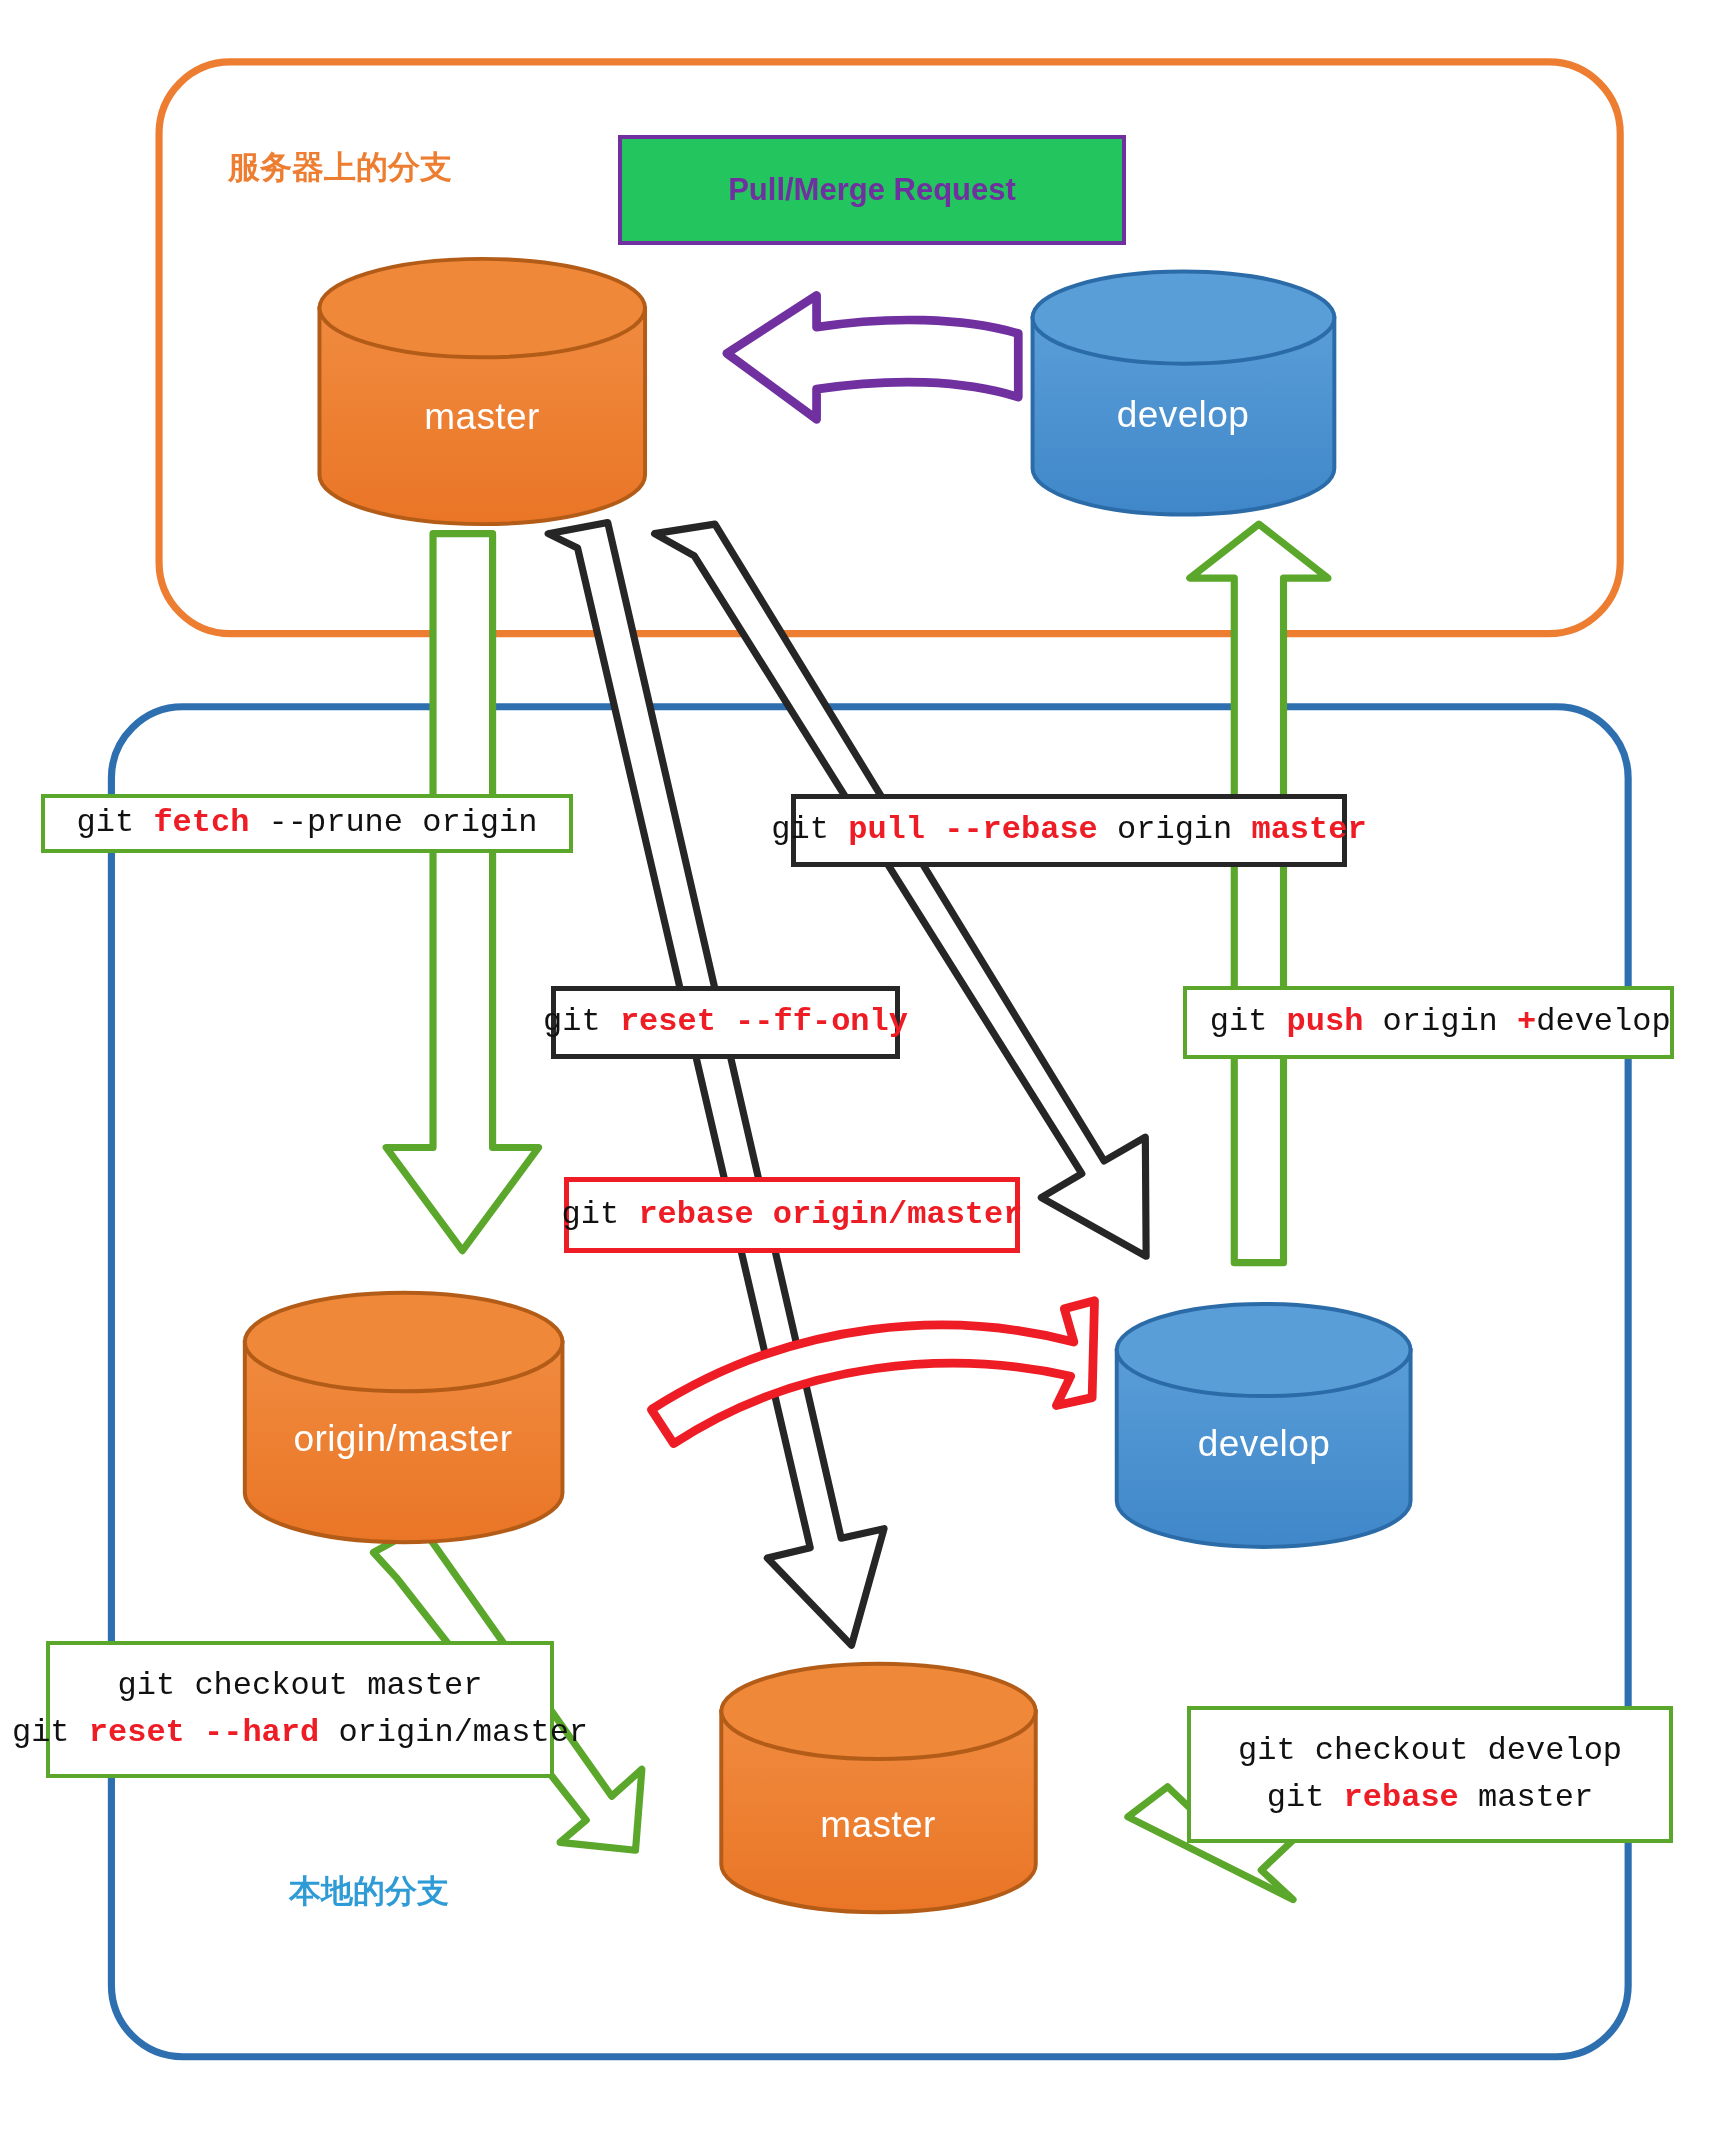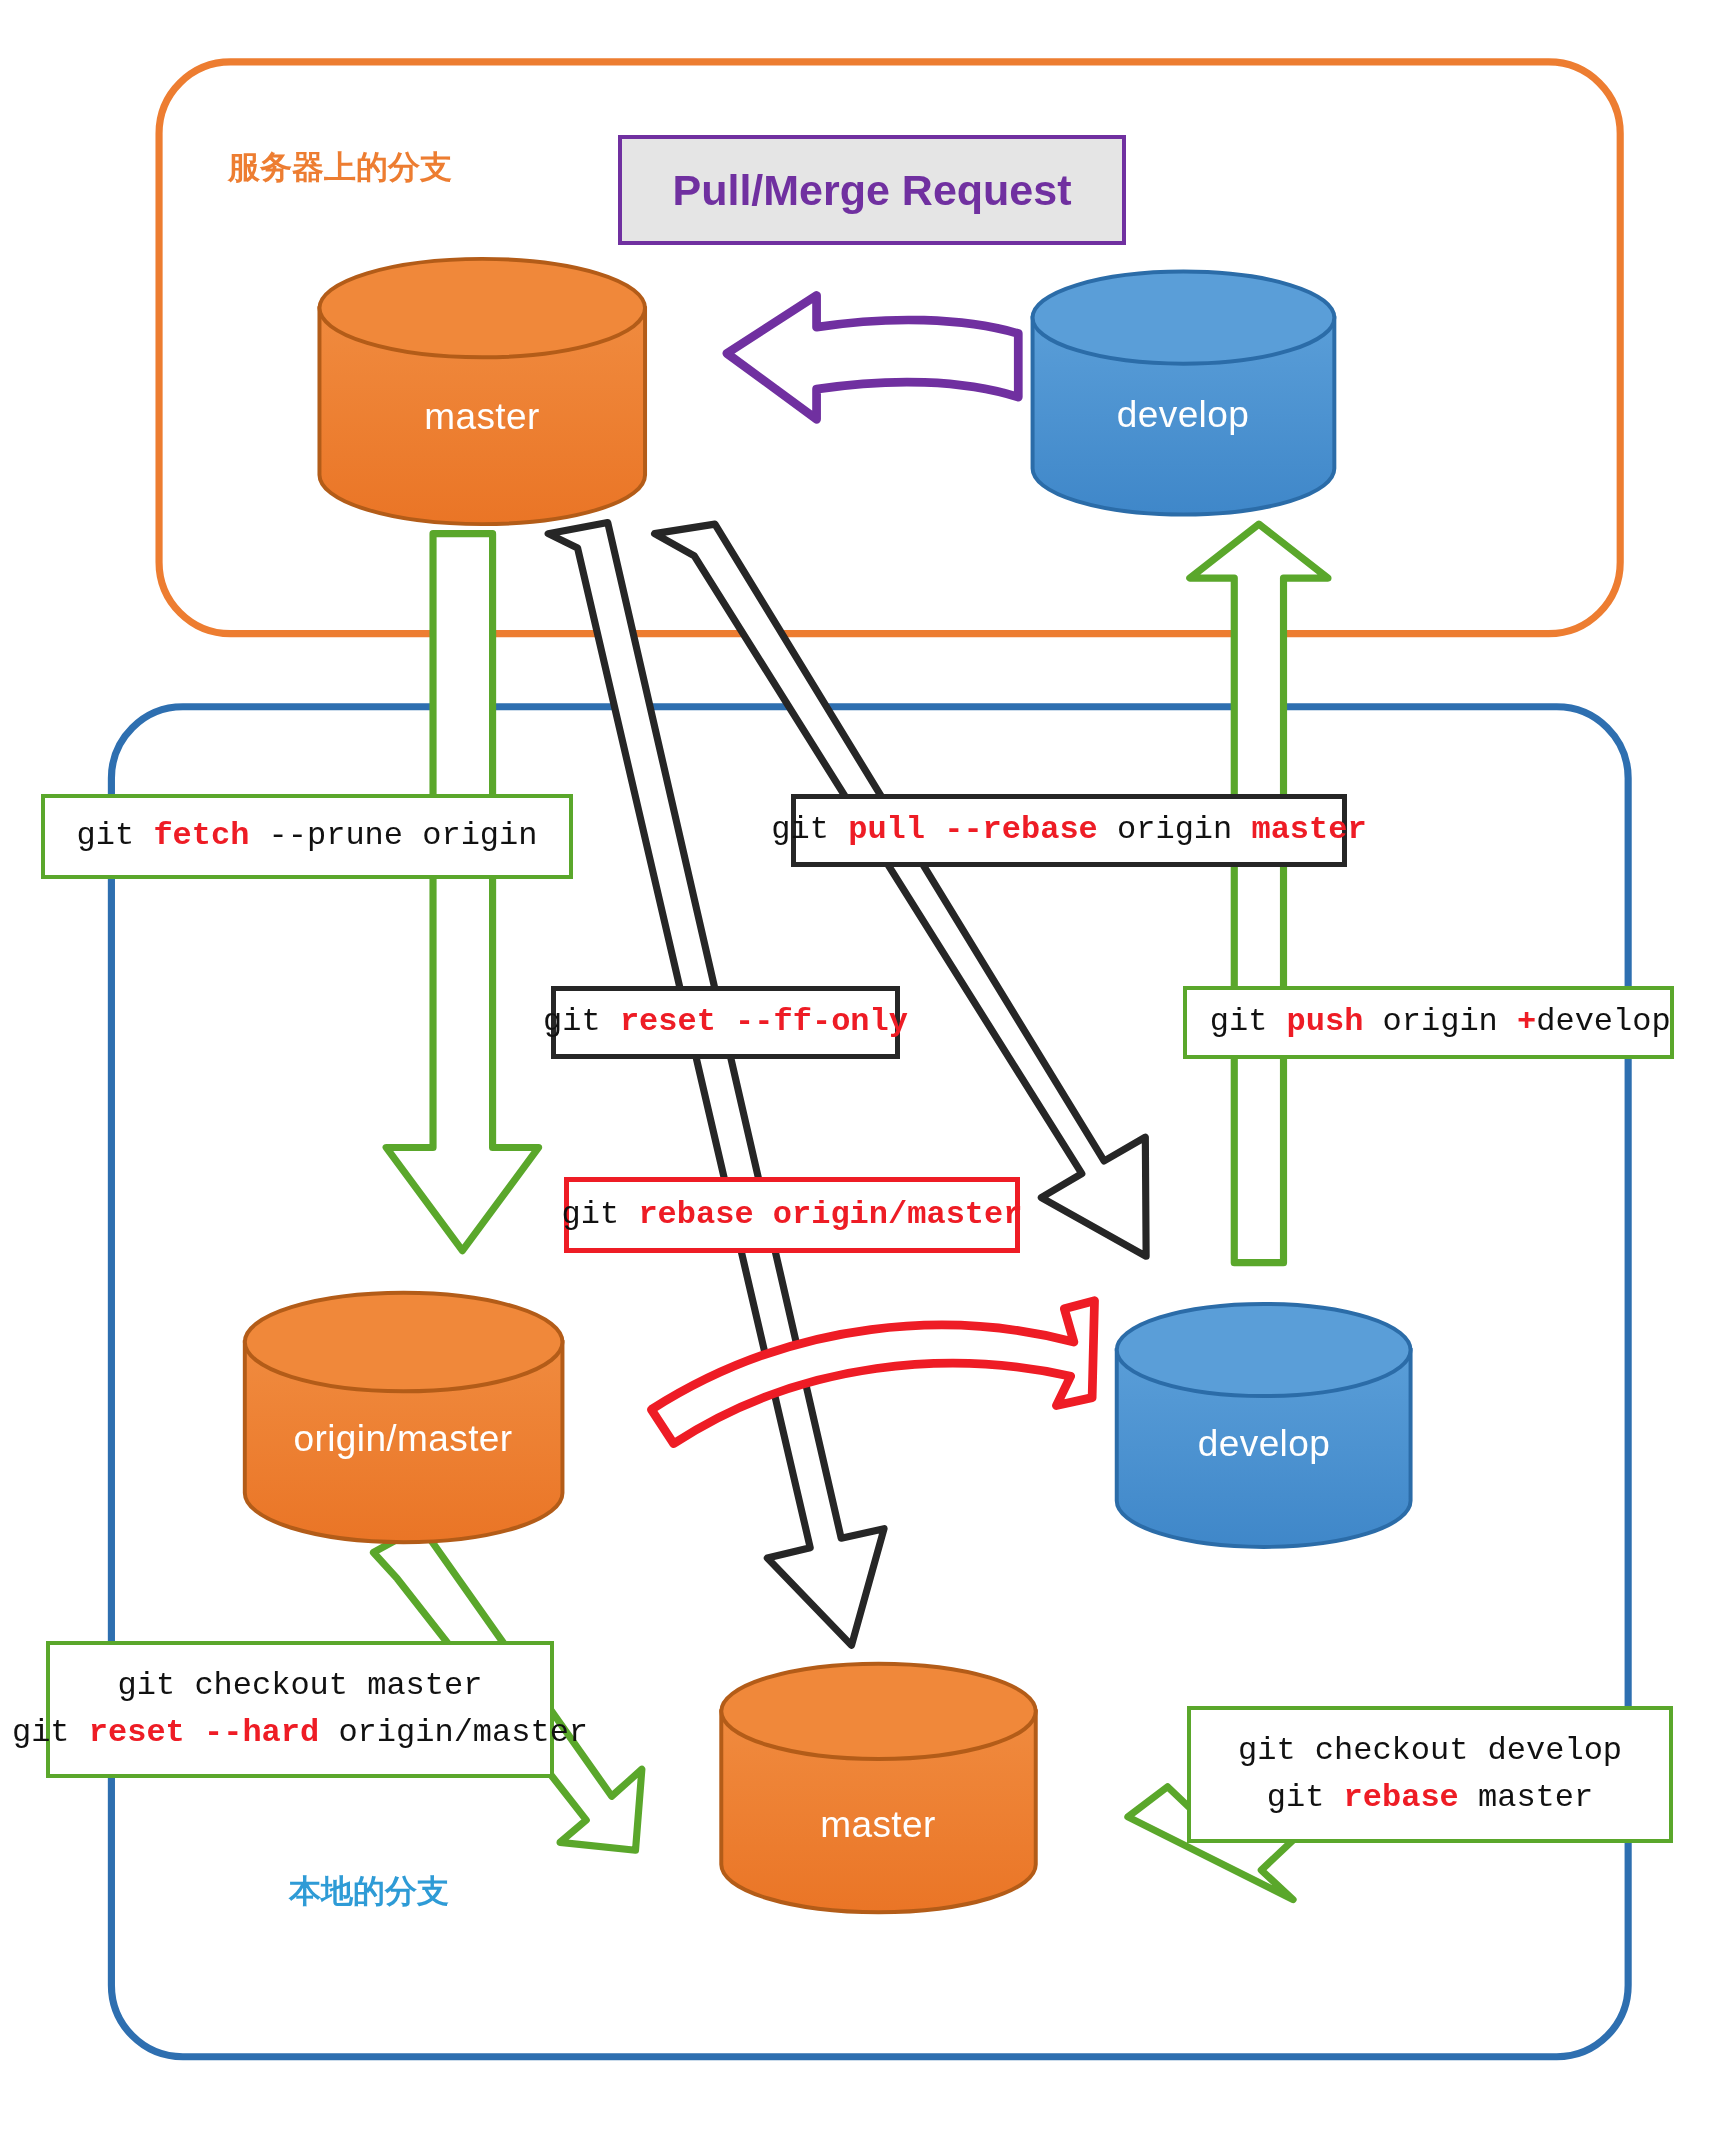--- a/index.html
+++ b/index.html
@@ -13,23 +13,23 @@
     transform:translate(-50%,-50%);pointer-events:none;
   }
   .zone-label{
     position:absolute;white-space:nowrap;font-family:"Liberation Sans",sans-serif;
     font-weight:bold;font-size:32px;transform:translate(-50%,-50%);
   }
   .zone-server{color:#ed7d31;}
   .zone-local{color:#2e9bd6;margin-left:37px;}
 
   .pr-box{
-    position:absolute;border:4.8px solid #7030a0;background:#e5e5e5;
+    position:absolute;border:4.8px solid #7030a0;background:#22c55e;
     display:flex;align-items:center;justify-content:center;
-    color:#7030a0;font-weight:bold;font-size:43px;
+    color:#7030a0;font-weight:bold;font-size:31px;
     font-family:"Liberation Sans",sans-serif;white-space:nowrap;
   }
 
   .cmd{
     position:absolute;background:#ffffff;box-sizing:border-box;
     display:flex;flex-direction:column;align-items:center;justify-content:center;
     font-family:"Liberation Mono",monospace;font-size:32px;color:#111111;
     white-space:nowrap;line-height:1.45;padding:8px 20.6px;
   }
   .cmd .ln{display:block;}
@@ -110,21 +110,21 @@
   <div class="cyl-label" style="left:1183px;top:415px;">develop</div>
   <div class="cyl-label" style="left:403px;top:1439px;">origin/master</div>
   <div class="cyl-label" style="left:1264px;top:1444px;">develop</div>
   <div class="cyl-label" style="left:878px;top:1825px;">master</div>
 
   <div class="zone-label zone-server" style="left:340px;top:168px;">服务器上的分支</div>
   <div class="zone-label zone-local" style="left:332px;top:1892px;">本地的分支</div>
 
   <div class="pr-box" style="left:618px;top:135px;width:500px;height:102px;">Pull/Merge Request</div>
 
-  <div class="cmd green" id="cmd-fetch" style="left:41px;top:794px;width:532px;height:85px;">
+  <div class="cmd green" id="cmd-fetch" style="left:41px;top:794px;width:532px;height:59px;">
       <span class="ln"><span>git </span><span class="kw">fetch</span><span> --prune origin</span></span>
     </div>
 
   <div class="cmd black" id="cmd-pull-rebase" style="left:791px;top:794px;width:556px;height:73px;">
       <span class="ln"><span>git </span><span class="kw">pull --rebase</span><span> origin </span><span class="kw">master</span></span>
     </div>
 
   <div class="cmd black" id="cmd-pull-ff-only" style="left:551px;top:986px;width:349px;height:73px;">
       <span class="ln"><span>git </span><span class="kw">reset --ff-only</span></span>
     </div>

